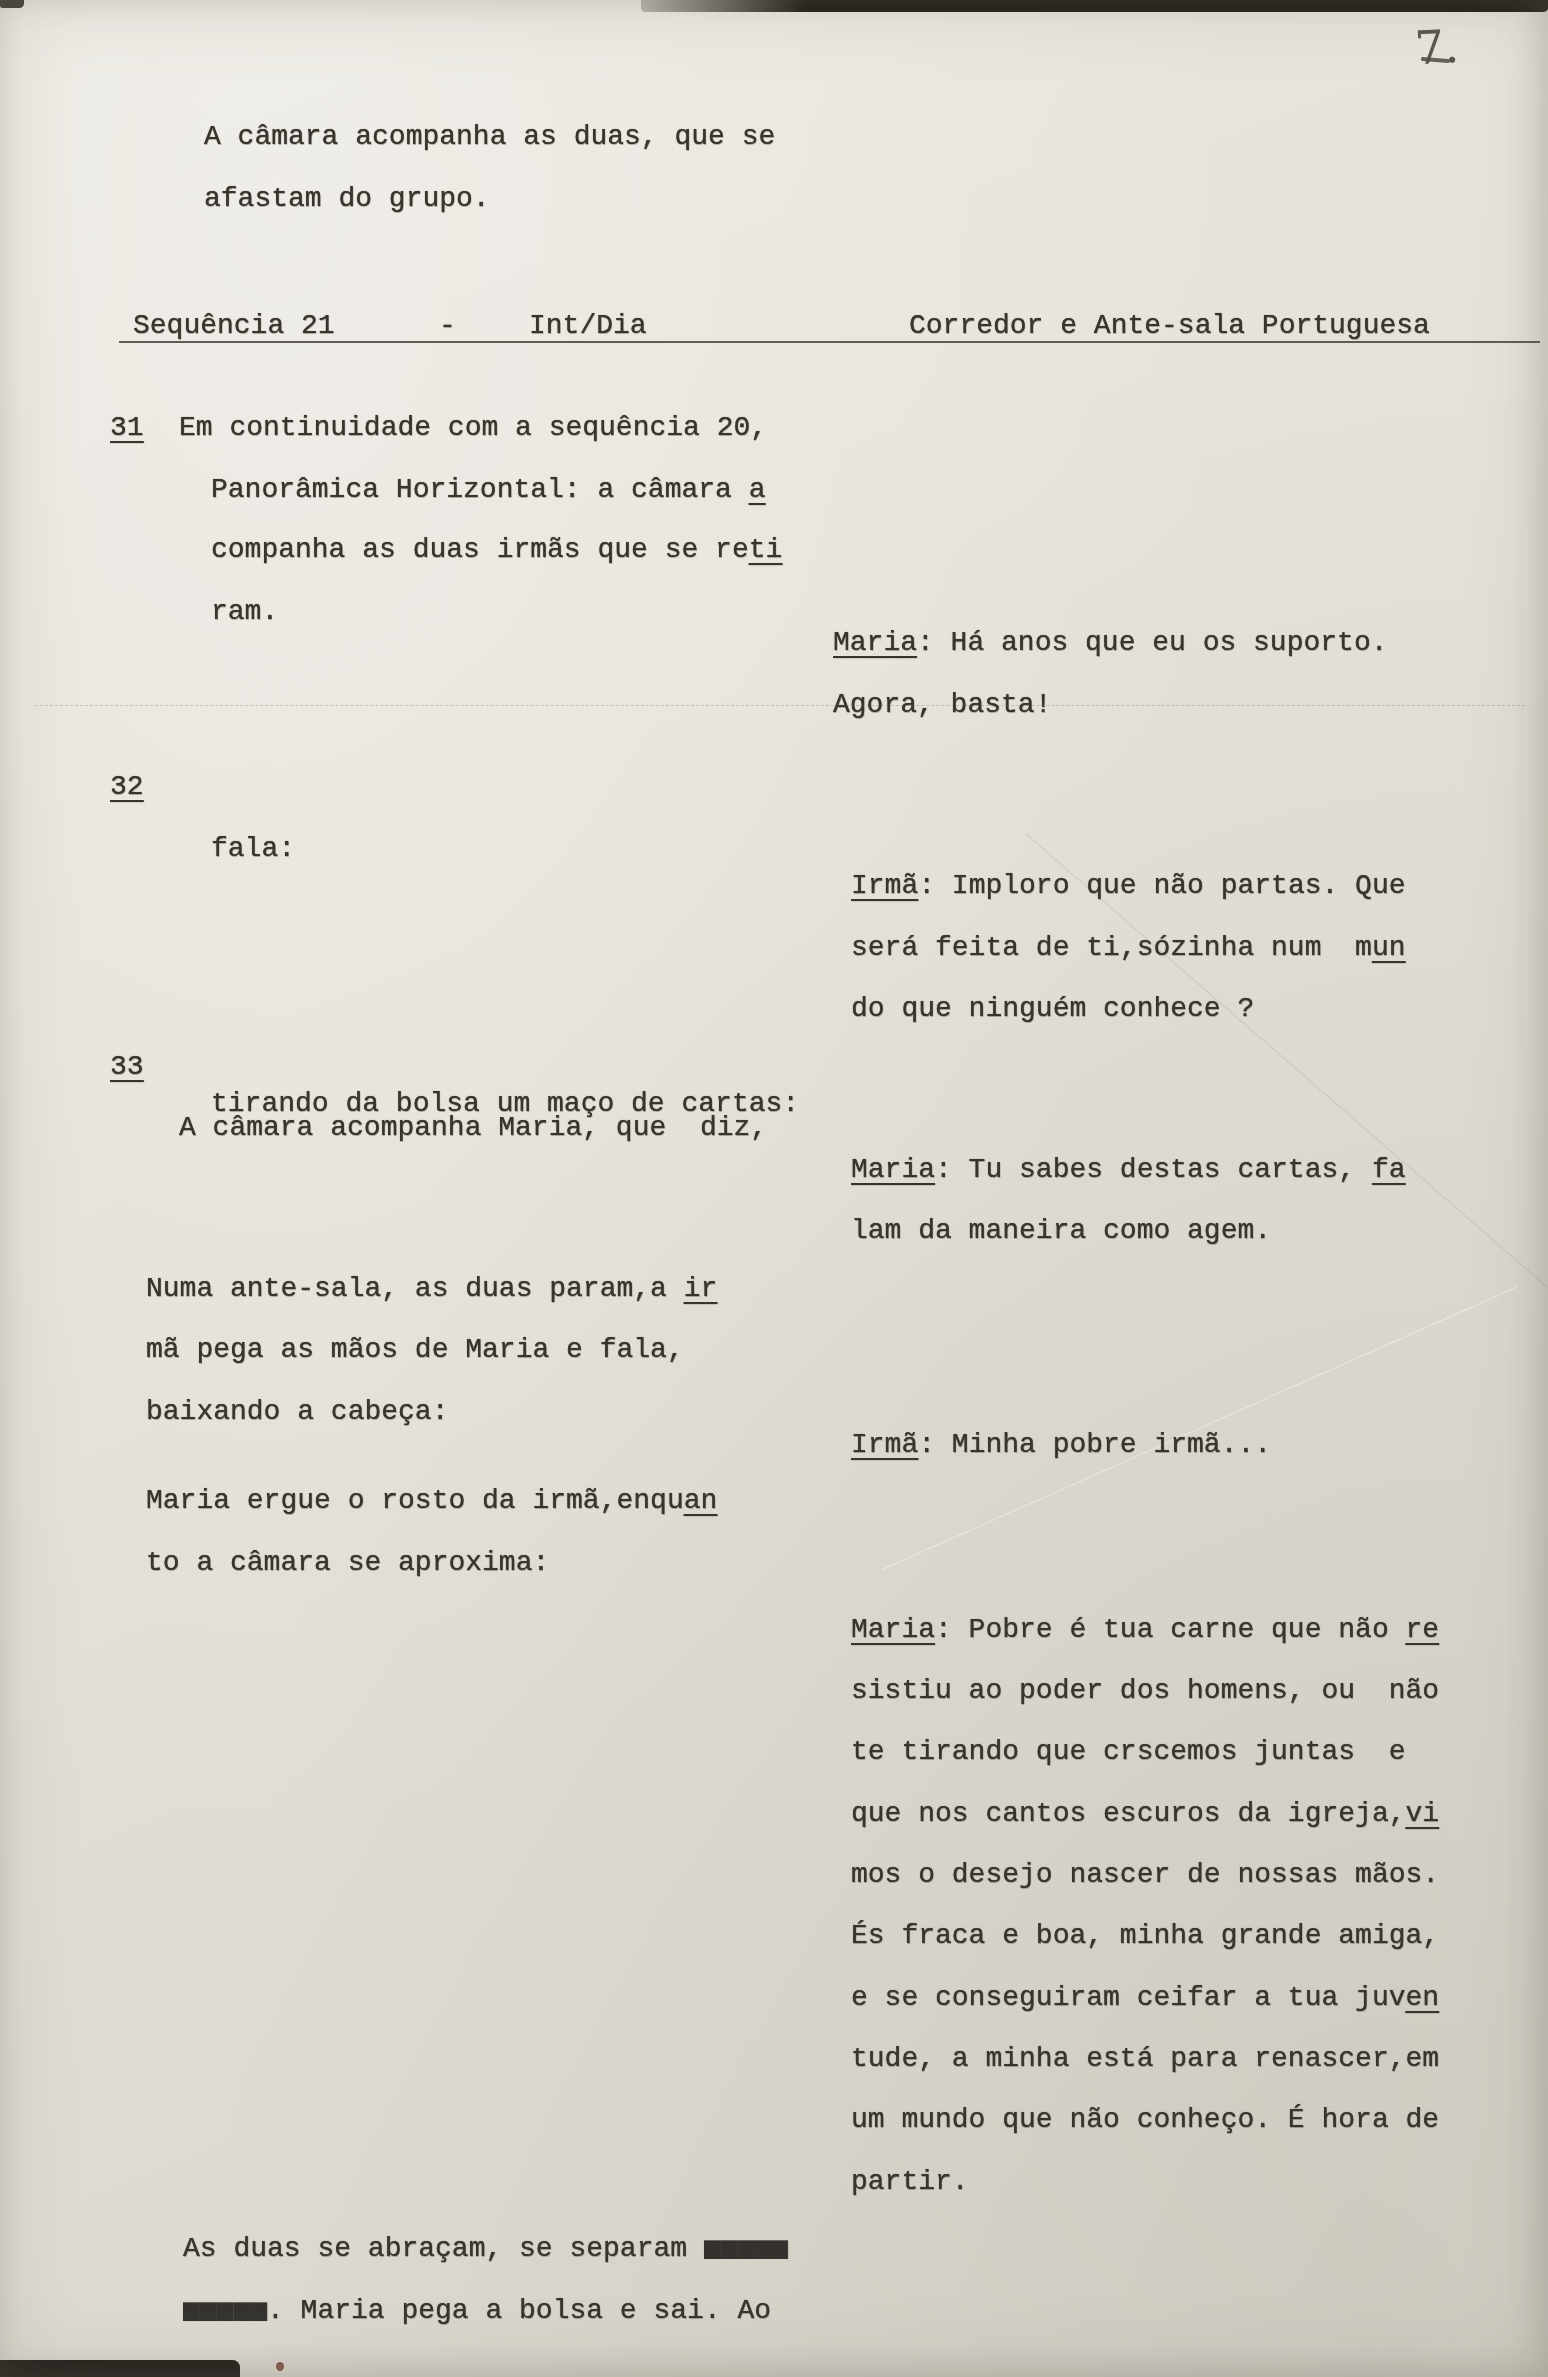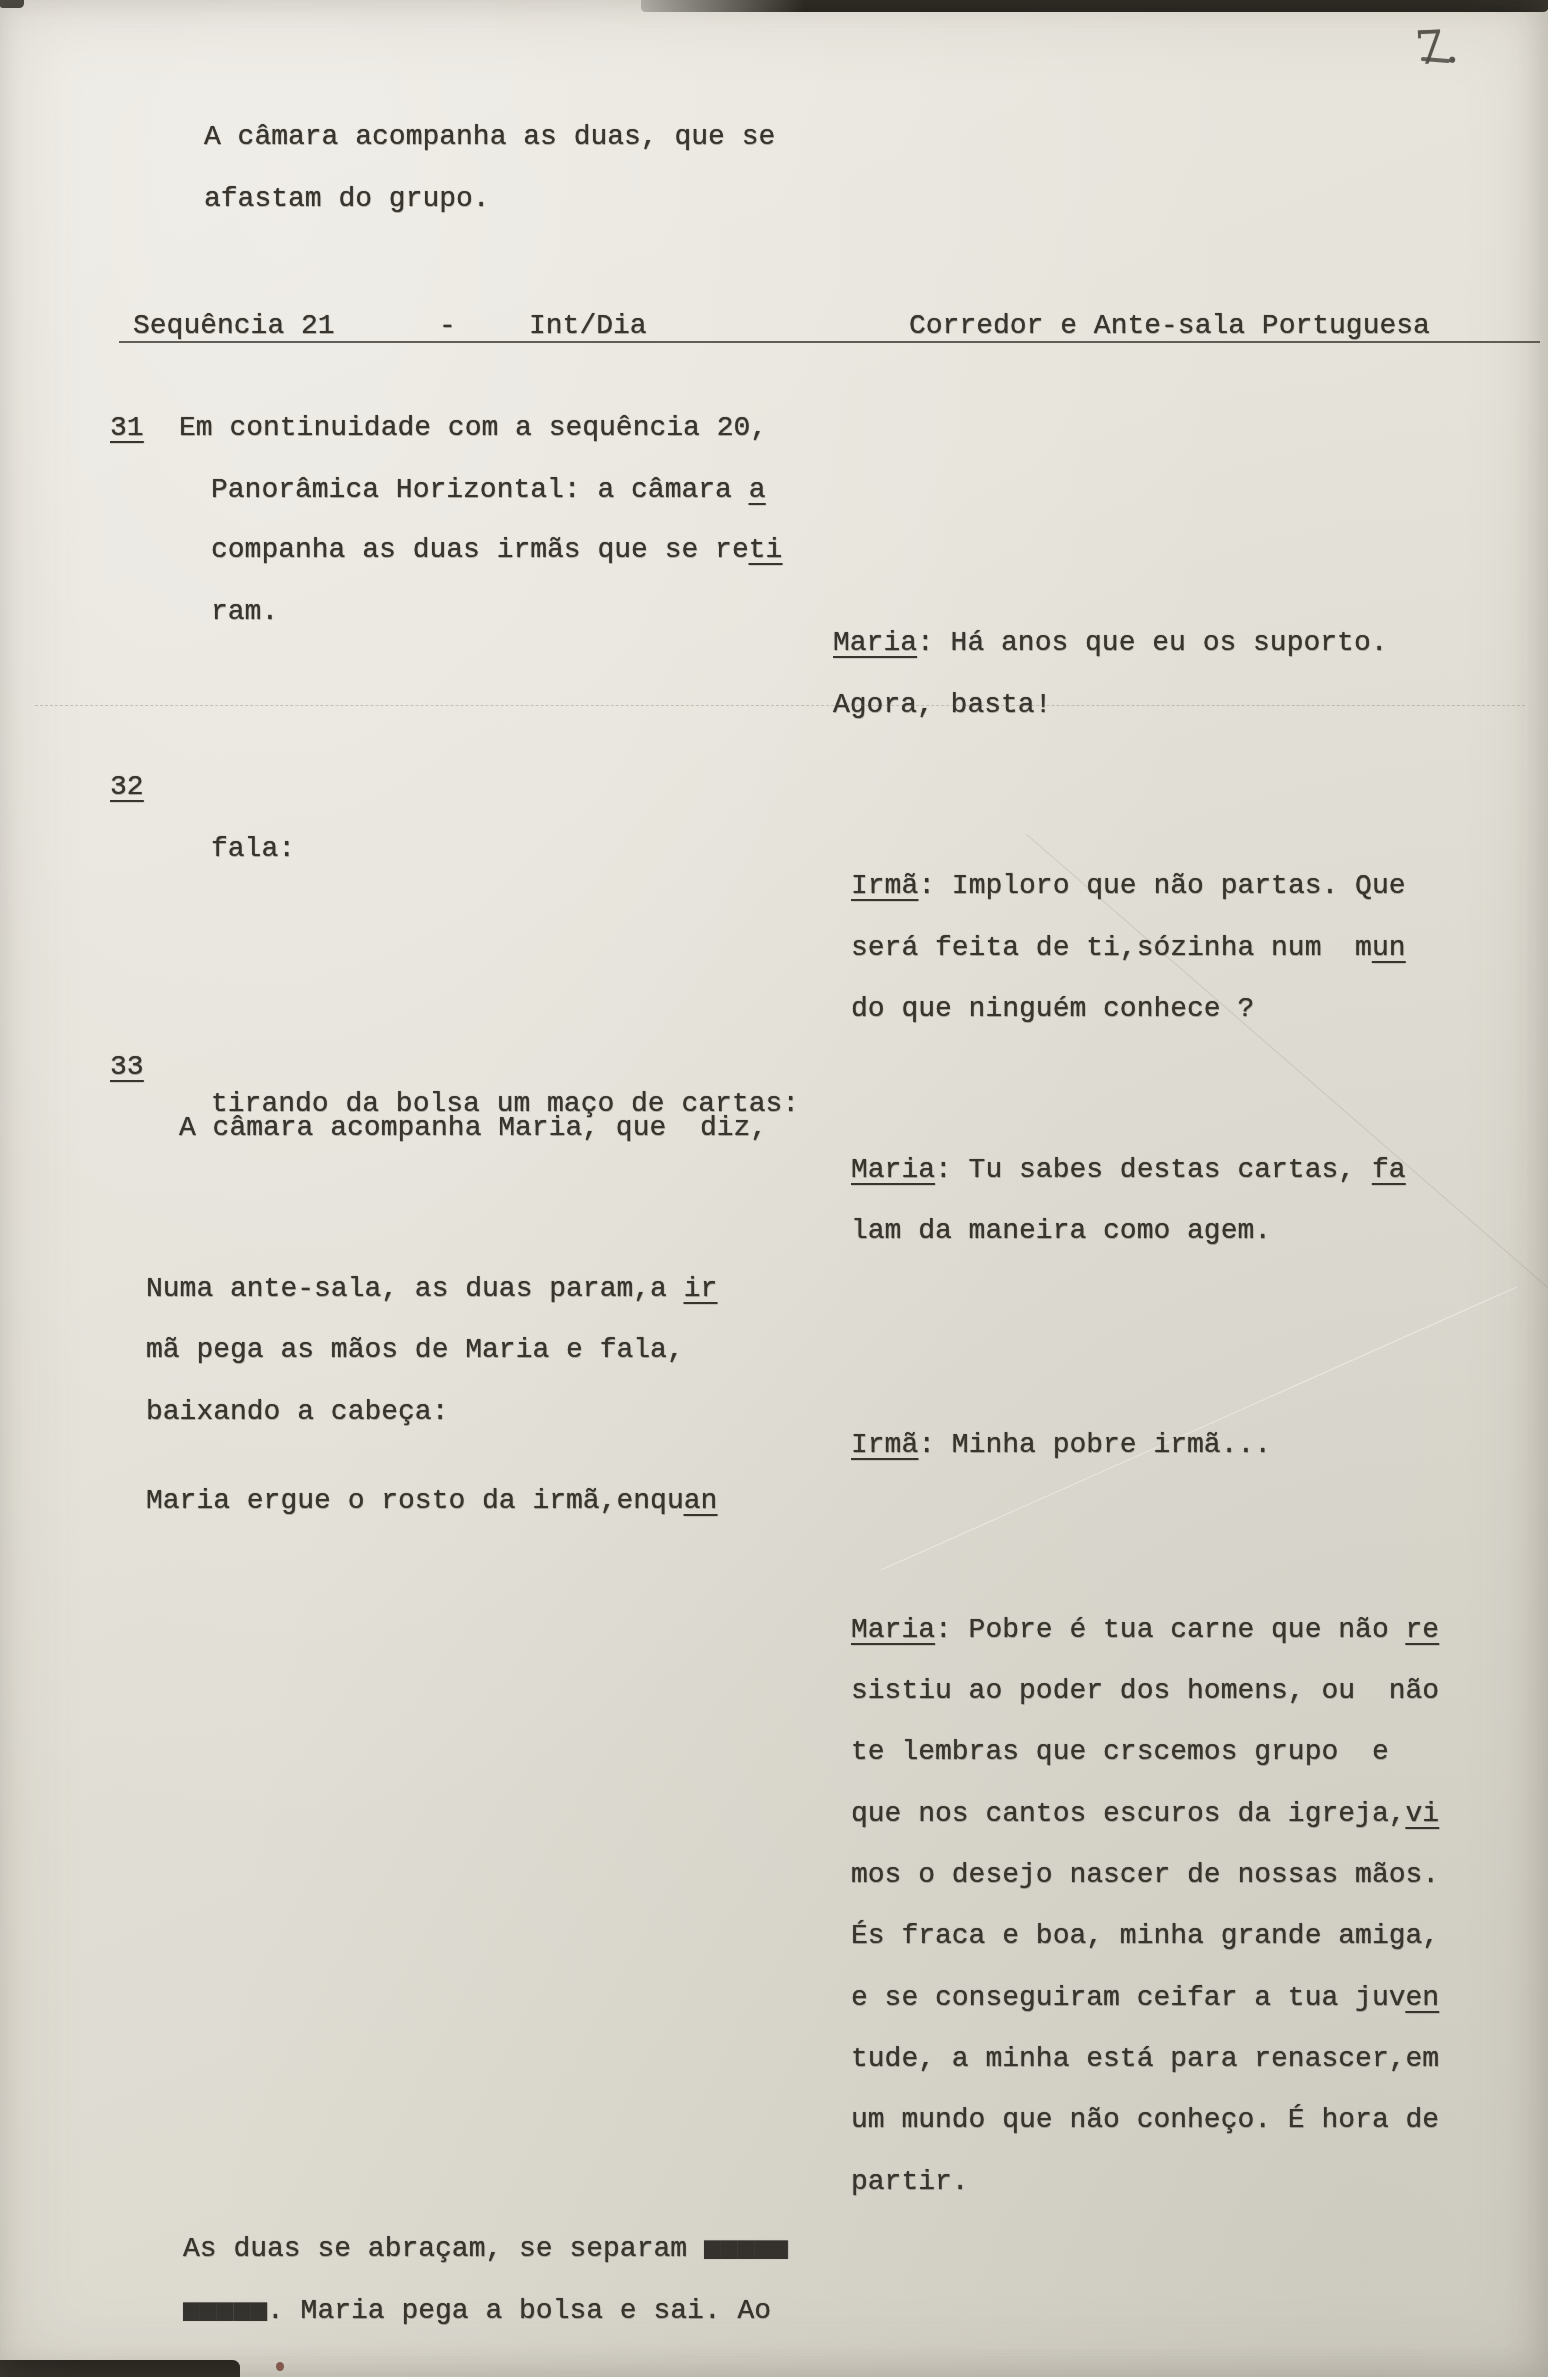--- a/index.html
+++ b/index.html
@@ -92,24 +92,25 @@
   <div class="line" style="left:851px;top:1148px"><span class="un">Maria</span><span>: Tu sabes destas cartas, </span><span class="un">fa</span></div>
   <div class="line" style="left:851px;top:1209px"><span>lam da maneira como agem.</span></div>
 
   <div class="line" style="left:146px;top:1267px"><span>Numa ante-sala, as duas param,a </span><span class="un">ir</span></div>
   <div class="line" style="left:146px;top:1328px"><span>mã pega as mãos de Maria e fala,</span></div>
   <div class="line" style="left:146px;top:1390px"><span>baixando a cabeça:</span></div>
 
   <div class="line" style="left:851px;top:1423px"><span class="un">Irmã</span><span>: Minha pobre irmã...</span></div>
 
   <div class="line" style="left:146px;top:1479px"><span>Maria ergue o rosto da irmã,enqu</span><span class="un">an</span></div>
+  <div class="line" style="left:146px;top:1541px"><span>to a câmara se aproxima:</span></div>
 
   <div class="line" style="left:851px;top:1608px"><span class="un">Maria</span><span>: Pobre é tua carne que não </span><span class="un">re</span></div>
   <div class="line" style="left:851px;top:1669px"><span>sistiu ao poder dos homens, ou  não</span></div>
-  <div class="line" style="left:851px;top:1730px"><span>te lembras que crscemos grupo  e</span></div>
+  <div class="line" style="left:851px;top:1730px"><span>te tirando que crscemos juntas  e</span></div>
   <div class="line" style="left:851px;top:1853px"><span>mos o desejo nascer de nossas mãos.</span></div>
   <div class="line" style="left:851px;top:1792px"><span>que nos cantos escuros da igreja,</span><span class="un">vi</span></div>
   <div class="line" style="left:851px;top:1914px"><span>És fraca e boa, minha grande amiga,</span></div>
   <div class="line" style="left:851px;top:1976px"><span>e se conseguiram ceifar a tua juv</span><span class="un">en</span></div>
   <div class="line" style="left:851px;top:2037px"><span>tude, a minha está para renascer,em</span></div>
   <div class="line" style="left:851px;top:2098px"><span>um mundo que não conheço. É hora de</span></div>
   <div class="line" style="left:851px;top:2160px"><span>partir.</span></div>
 
   <div class="line" style="left:183px;top:2227px"><span>As duas se abraçam, se separam </span><span class="strike">█████</span></div>
   <div class="line" style="left:183px;top:2289px"><span class="strike">█████</span><span>. Maria pega a bolsa e sai. Ao</span></div>

